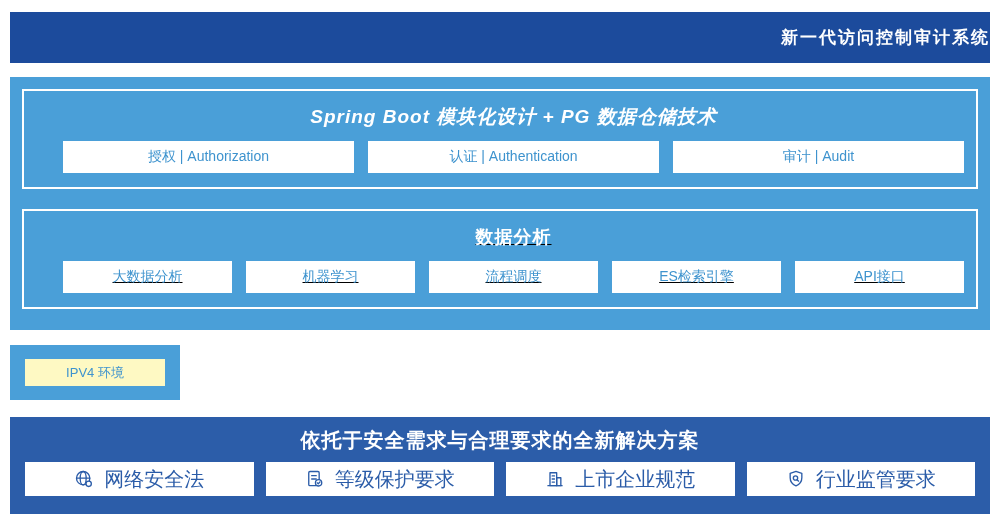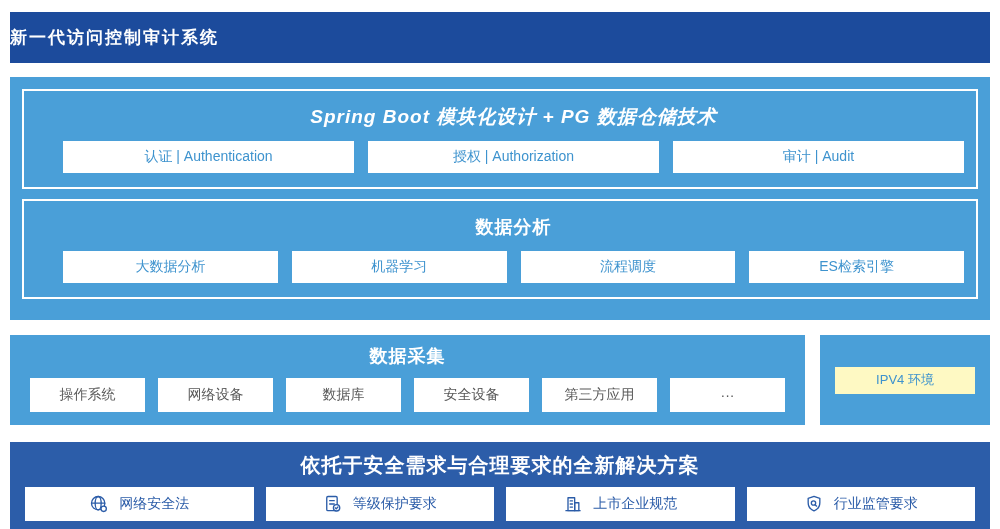--- a/index.html
+++ b/index.html
@@ -15,39 +15,39 @@
     background: #ffffff;
     overflow: hidden;
   }
   
   .banner {
     margin: 12px 10px 0 10px;
     height: 51px;
     background: #1c4b9c;
     display: flex;
     align-items: center;
-    justify-content: flex-start;
+    justify-content: flex-end;
     color: #ffffff;
     font-size: 17px;
     font-weight: bold;
     letter-spacing: 2px;
   }
   
   .platform {
     margin: 14px 10px 0 10px;
     background: #4a9fd8;
     padding: 12px 12px 21px 12px;
     box-sizing: border-box;
   }
   .frame {
     border: 2px solid #ffffff;
     box-sizing: border-box;
     padding-left: 27px;
   }
-  .frame + .frame { margin-top: 10px; }
+  .frame + .frame { margin-top: 20px; text-decoration: underline; }
   .frame-title {
     color: #ffffff;
     text-align: center;
     font-weight: bold;
     font-size: 19px;
     letter-spacing: 1px;
     padding-top: 13px;
     line-height: 26px;
   }
   .frame-title.italic { font-style: italic; }
@@ -138,21 +138,21 @@
     margin-top: 9px;
   }
   .solution-box {
     flex: 1;
     background: #ffffff;
     height: 34px;
     display: flex;
     align-items: center;
     justify-content: center;
     gap: 10px;
-    font-size: 14px;
+    font-size: 20px;
     color: #2b5ca8;
     white-space: nowrap;
   }
   .solution-box .icon {
     width: 20px;
     height: 20px;
     display: inline-flex;
   }
   .icon svg { width: 20px; height: 20px; }
 </style>
@@ -163,51 +163,41 @@
 
   <div class="banner">
     <span>新一代访问控制审计系统</span>
   </div>
 
   <div class="platform">
 
     <div class="frame">
       <div class="frame-title italic">Spring Boot 模块化设计 + PG 数据仓储技术</div>
       <div class="box-row">
+        <div class="white-box">授权 | Authorization</div>
         <div class="white-box">认证 | Authentication</div>
-        <div class="white-box">授权 | Authorization</div>
         <div class="white-box">审计 | Audit</div>
       </div>
     </div>
 
     <div class="frame">
       <div class="frame-title smaller">数据分析</div>
       <div class="box-row">
         <div class="white-box">大数据分析</div>
         <div class="white-box">机器学习</div>
         <div class="white-box">流程调度</div>
         <div class="white-box">ES检索引擎</div>
+        <div class="white-box">API接口</div>
       </div>
     </div>
 
   </div>
 
   <div class="collect-row">
 
-    <div class="collect">
-      <div class="collect-title">数据采集</div>
-      <div class="collect-boxes">
-        <div class="white-box">操作系统</div>
-        <div class="white-box">网络设备</div>
-        <div class="white-box">数据库</div>
-        <div class="white-box">安全设备</div>
-        <div class="white-box">第三方应用</div>
-        <div class="white-box">···</div>
-      </div>
-    </div>
 
     <div class="env-panel">
       <div class="env-box">IPV4 环境</div>
     </div>
 
   </div>
 
   <div class="solution">
     <div class="solution-title">依托于安全需求与合理要求的全新解决方案</div>
     <div class="solution-boxes">

